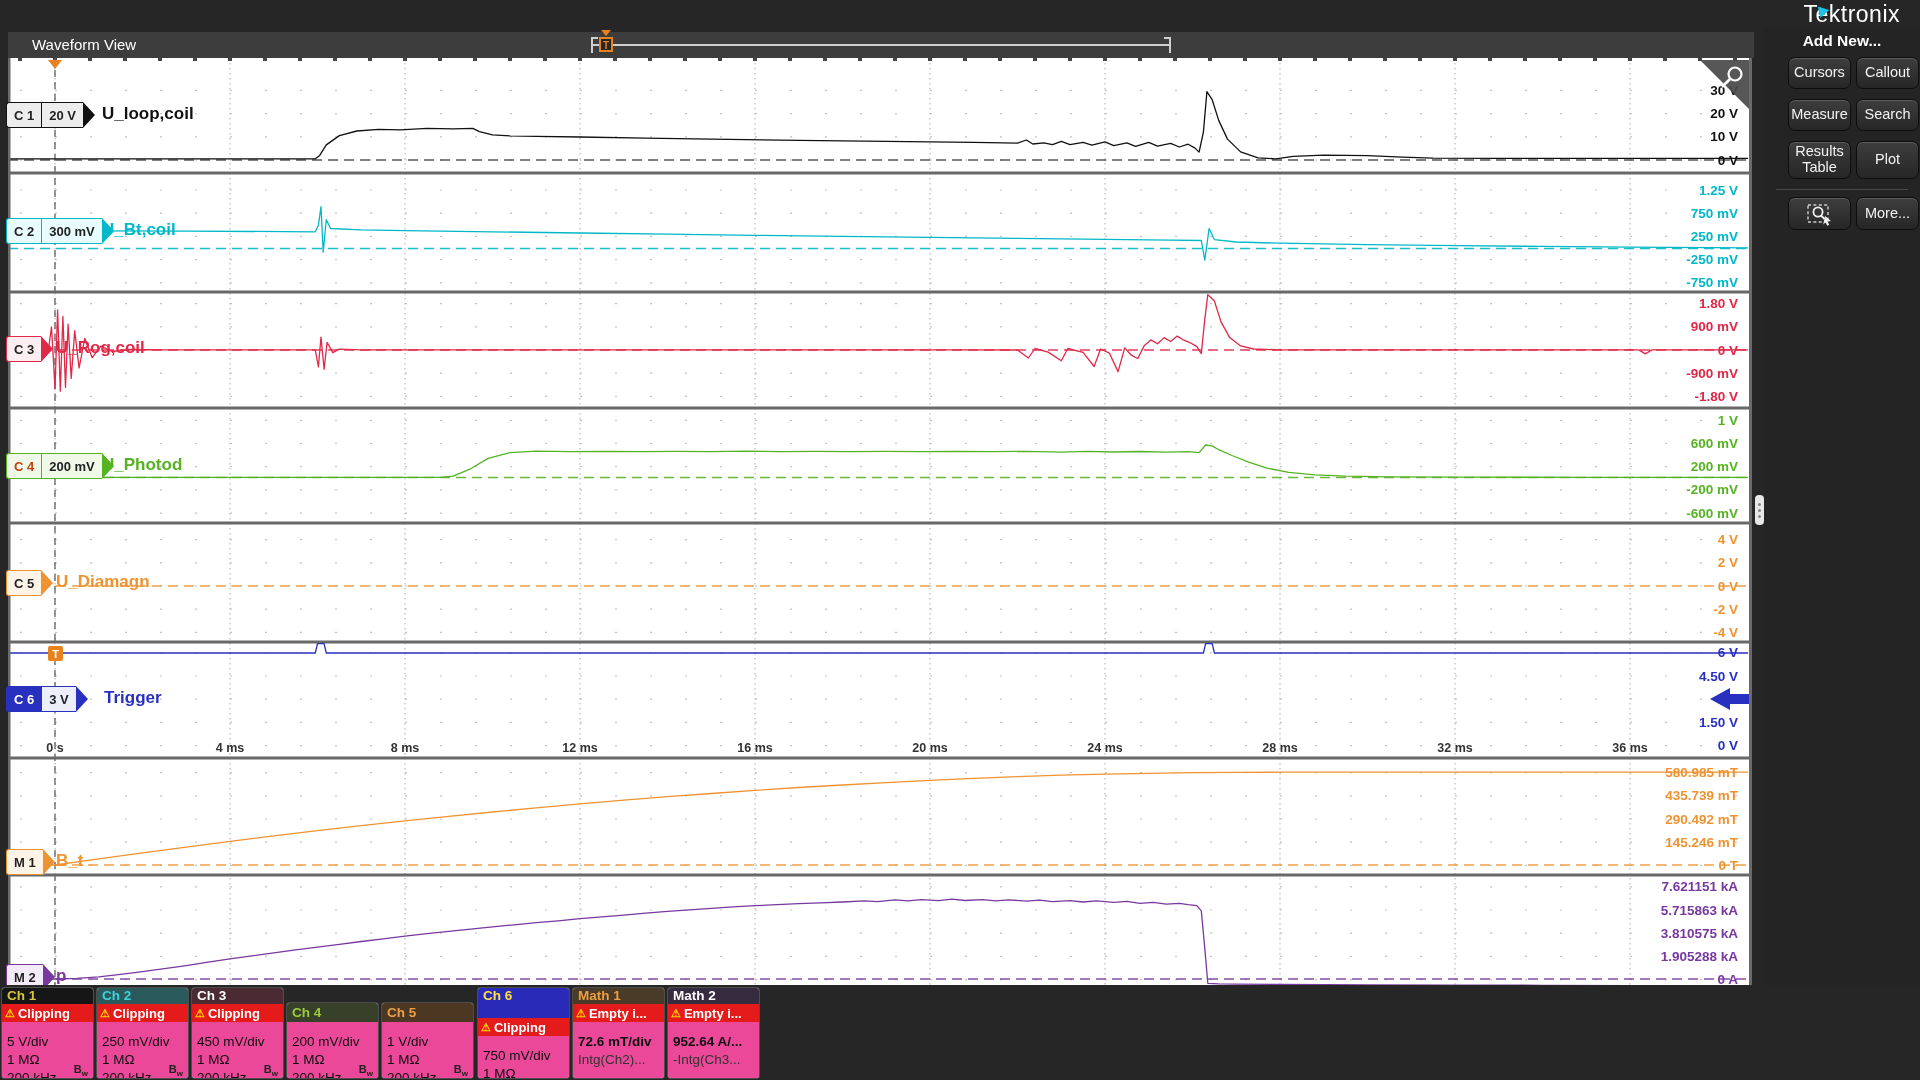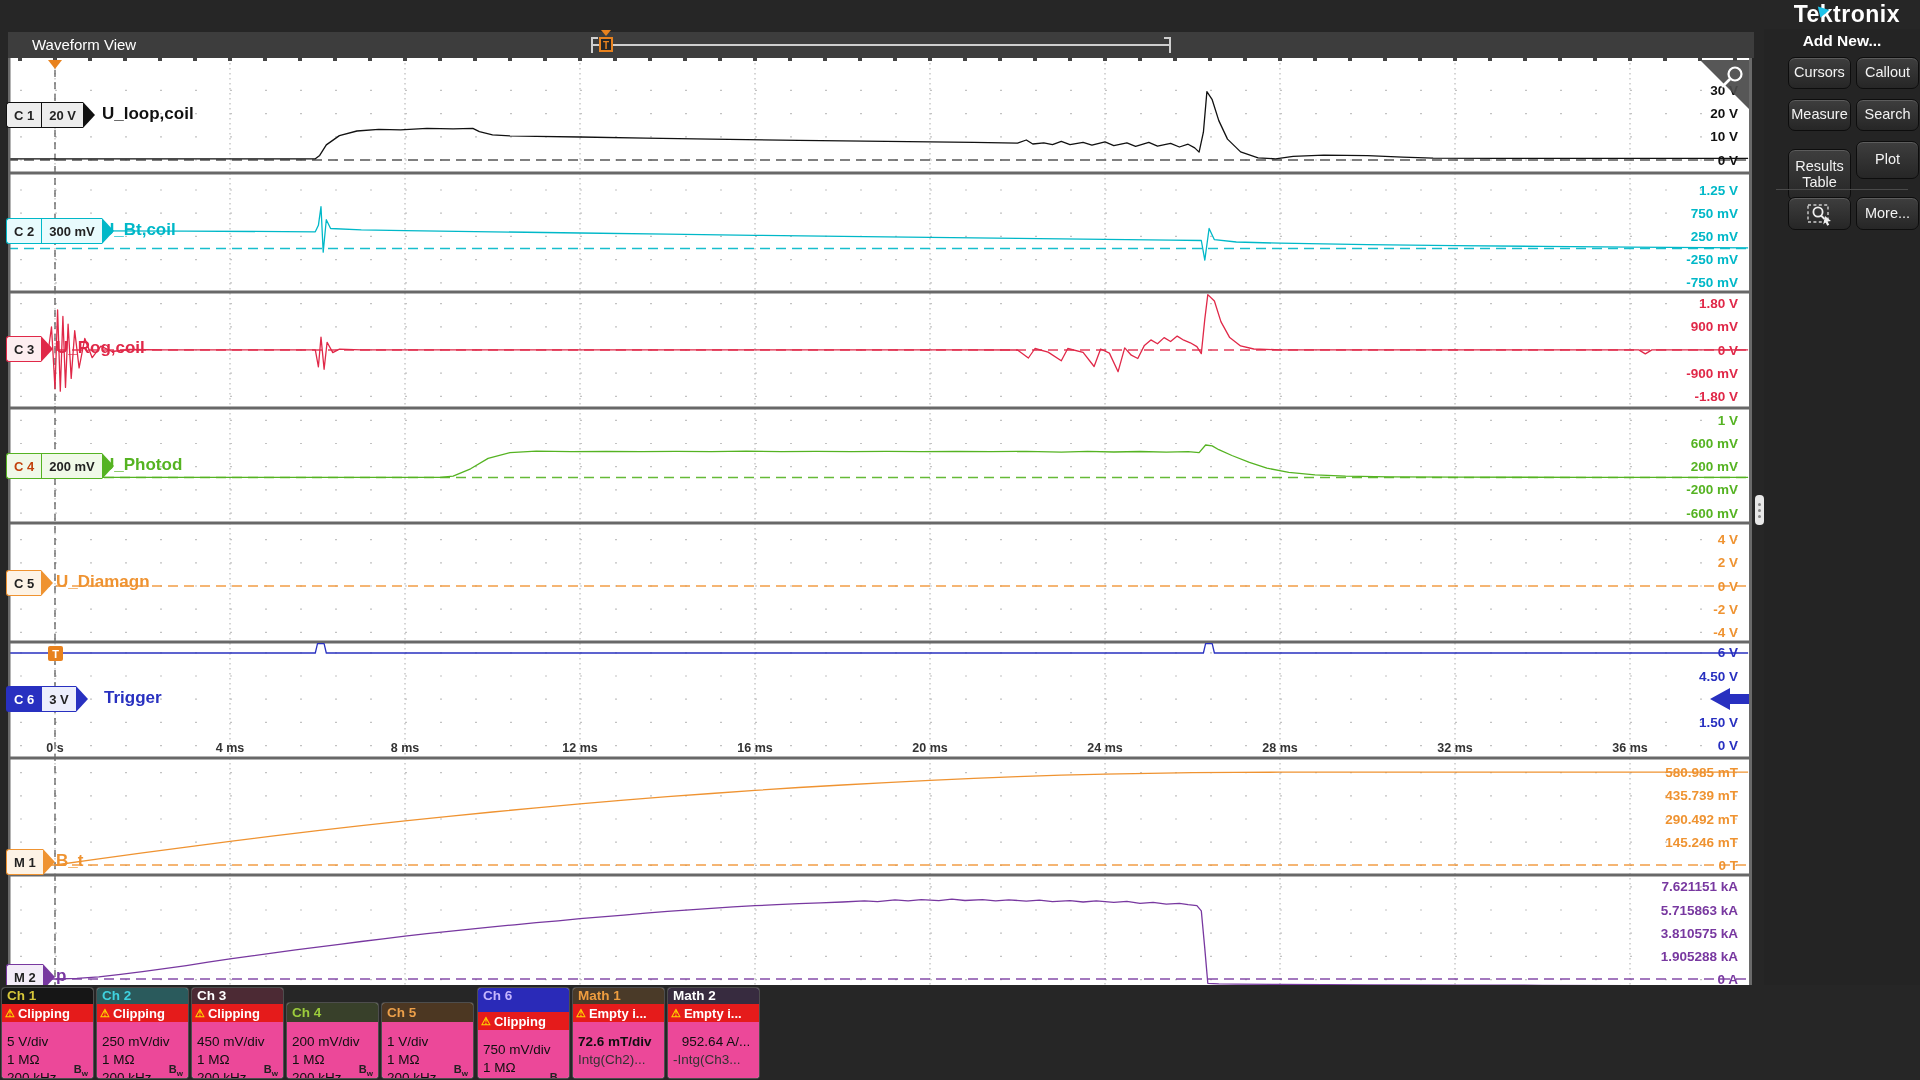--- a/index.html
+++ b/index.html
@@ -1,21 +1,21 @@
 <!DOCTYPE html>
 <html><head>
 <meta charset="utf-8">
 <style>
   html,body{margin:0;padding:0;background:#1a1a1a}
   .screen{position:relative;width:1920px;height:1080px;background:#262626;font-family:"Liberation Sans",sans-serif;overflow:hidden}
 
   
   .menubar{position:absolute;left:0;top:0;width:1920px;height:29px;background:linear-gradient(#3c3c3c,#2b2b2b);display:flex;align-items:center;gap:46px;padding-left:26px;box-sizing:border-box;z-index:9}
   .menu-item{color:#ececec;font-size:15px}
-  .brand{position:absolute;top:1px;right:20px;color:#fff;font-size:23px;font-weight:bold;letter-spacing:.5px;z-index:10}
+  .brand{position:absolute;top:1px;right:20px;color:#fff;font-size:23px;font-weight:normal;letter-spacing:.5px;z-index:10}
   .brand-wedge{position:absolute;top:8px;right:92px;width:0;height:0;border-left:6px solid transparent;border-right:6px solid transparent;border-top:10px solid #1cc2e8;transform:rotate(18deg);z-index:11}
 
   
   .titlebar{position:absolute;left:8px;top:32px;width:1746px;height:26px;background:#3d3d3d;color:#fff;font-size:15px;line-height:26px;padding-left:24px;box-sizing:border-box;z-index:4}
   .hpos-line{position:absolute;left:585px;top:12px;width:578px;height:2px;background:#cfcfcf}
   .hpos-cap-l{position:absolute;left:583px;top:5px;width:2px;height:16px;background:#cfcfcf}
   .hpos-cap-l2{position:absolute;left:583px;top:5px;width:7px;height:2px;background:#cfcfcf}
   .hpos-cap-r{position:absolute;left:1161px;top:5px;width:2px;height:16px;background:#cfcfcf}
   .hpos-cap-r2{position:absolute;left:1156px;top:5px;width:7px;height:2px;background:#cfcfcf}
   .hpos-tflag{position:absolute;left:591px;top:5px;width:14px;height:15px;border:2px solid #e8821e;background:#262626;color:#e8821e;font-size:10px;font-weight:bold;text-align:center;line-height:14px;box-sizing:border-box}
@@ -278,21 +278,21 @@
       <i></i>
       <i></i>
     </div>
 
   <div class="sidebar">
     <div class="sb-title">Add New...</div>
     <div class="sidebtn" style="left:24px;top:28px;width:63px;height:32px">Cursors</div>
     <div class="sidebtn" style="left:92px;top:28px;width:63px;height:32px">Callout</div>
     <div class="sidebtn" style="left:24px;top:70px;width:63px;height:32px">Measure</div>
     <div class="sidebtn" style="left:92px;top:70px;width:63px;height:32px">Search</div>
-    <div class="sidebtn" style="left:24px;top:120px;width:63px;height:52px">Results Table</div>
+    <div class="sidebtn" style="left:24px;top:112px;width:63px;height:38px">Results Table</div>
     <div class="sidebtn" style="left:92px;top:112px;width:63px;height:38px">Plot</div>
     <div class="sb-divider"></div>
     <div class="sidebtn" style="left:24px;top:168px;width:63px;height:33px">
       <svg width="28" height="24" viewBox="0 0 28 24">
         <rect x="2" y="3" width="20" height="17" fill="none" stroke="#cfcfcf" stroke-width="1.4" stroke-dasharray="3 2.4"></rect>
         <circle cx="12" cy="10" r="4.6" fill="none" stroke="#f0f0f0" stroke-width="1.8"></circle>
         <line x1="15" y1="13.5" x2="18.5" y2="17" stroke="#f0f0f0" stroke-width="1.8"></line>
         <path d="M19,14 l6,5 -3.4,0.4 1.6,3.4 -2,1 -1.6,-3.5 -2.4,2.2 z" fill="#f0f0f0"></path>
       </svg>
     </div>
@@ -343,42 +343,42 @@
         <div class="bbadge" style="left:382px;top:18px;height:75px">
           <div class="hd" style="background:#4c3722;color:#eda04a;height:19px;line-height:19px">Ch 5</div>
           <div class="body">
             <div style="">1 V/div</div>
             <div style="">1 MΩ</div>
             <div style="">200 kHz</div>
             <span class="bwmark">B<sub>w</sub></span>
           </div>
         </div>
         <div class="bbadge" style="left:478px;top:3px;height:90px">
-          <div class="hd" style="background:#2a2ab8;color:#c4b5fd;height:24px;line-height:16px">Ch 6</div>
+          <div class="hd" style="background:#2a2ab8;color:#fde047;height:30px;line-height:16px">Ch 6</div>
           <div class="status"><span class="warn">⚠</span>Clipping</div>
           <div class="body">
             <div style="">750 mV/div</div>
             <div style="">1 MΩ</div>
             <div style="">200 kHz</div>
             <span class="bwmark">B<sub>w</sub></span>
           </div>
         </div>
         <div class="bbadge" style="left:573px;top:3px;height:90px">
           <div class="hd" style="background:#4a3a28;color:#ee9d3f;height:16px;line-height:16px">Math 1</div>
           <div class="status"><span class="warn">⚠</span>Empty i...</div>
           <div class="body">
             <div style="font-weight:bold;">72.6 mT/div</div>
             <div style="color:#333;">Intg(Ch2)...</div>
           </div>
         </div>
         <div class="bbadge" style="left:668px;top:3px;height:90px">
           <div class="hd" style="background:#372b3f;color:#ffffff;height:16px;line-height:16px">Math 2</div>
           <div class="status"><span class="warn">⚠</span>Empty i...</div>
           <div class="body">
-            <div style="font-weight:normal;text-align:center;">952.64 A/...</div>
+            <div style="font-weight:bold;">952.64 A/...</div>
             <div style="color:#333;">-Intg(Ch3...</div>
           </div>
         </div>
       </div>
     <div id="baddbtns"></div>
 
   </div>
 </div>
 
 </body></html>

